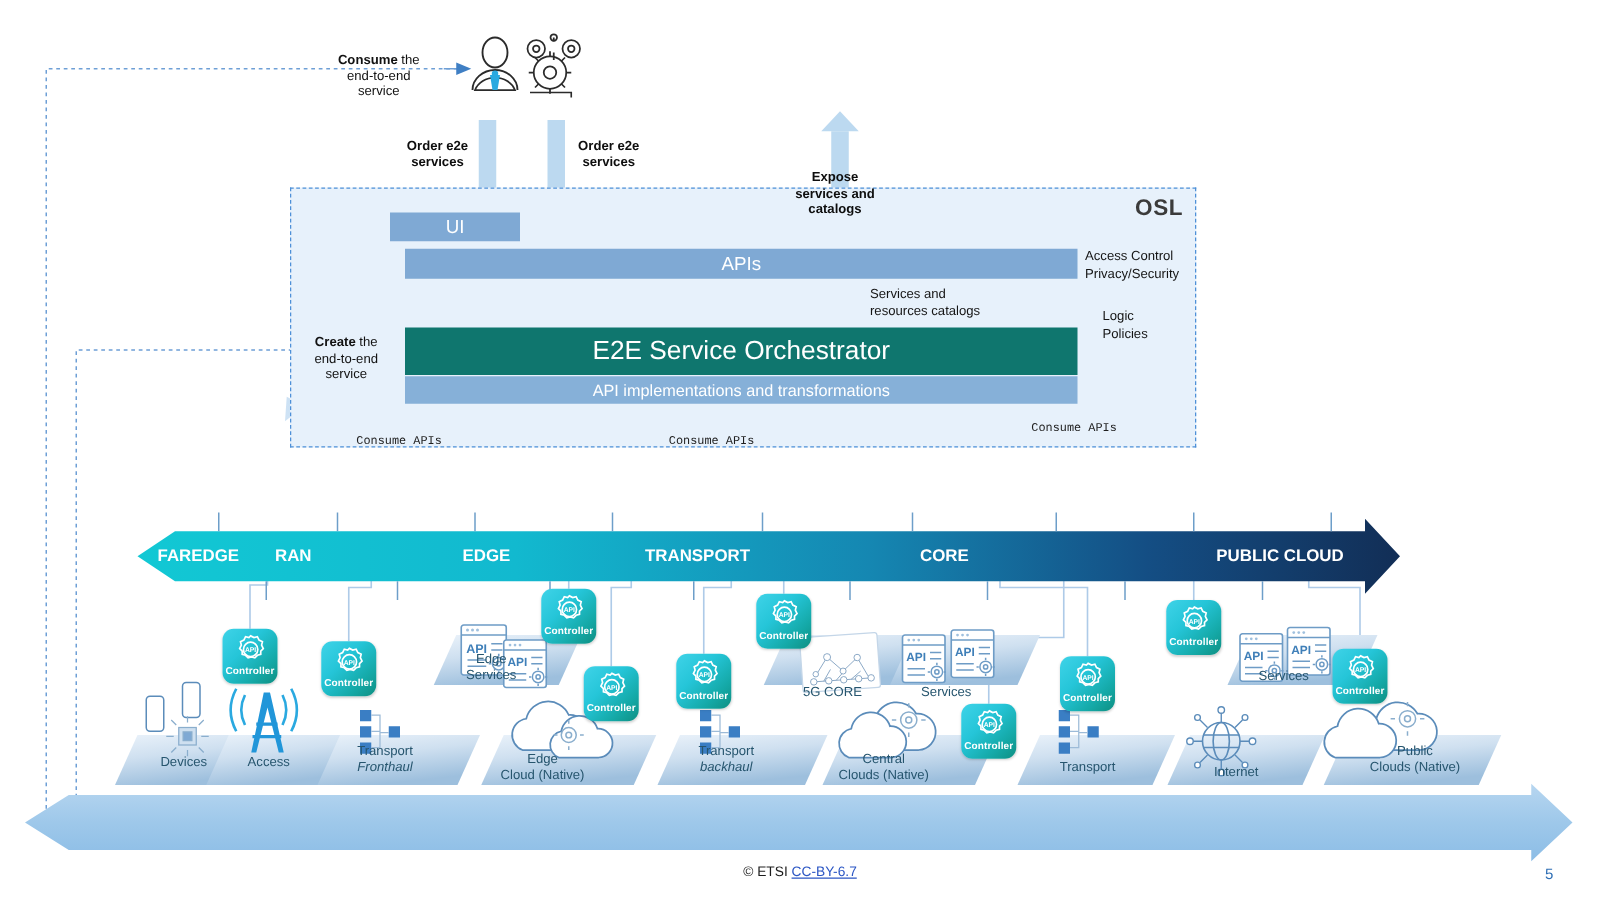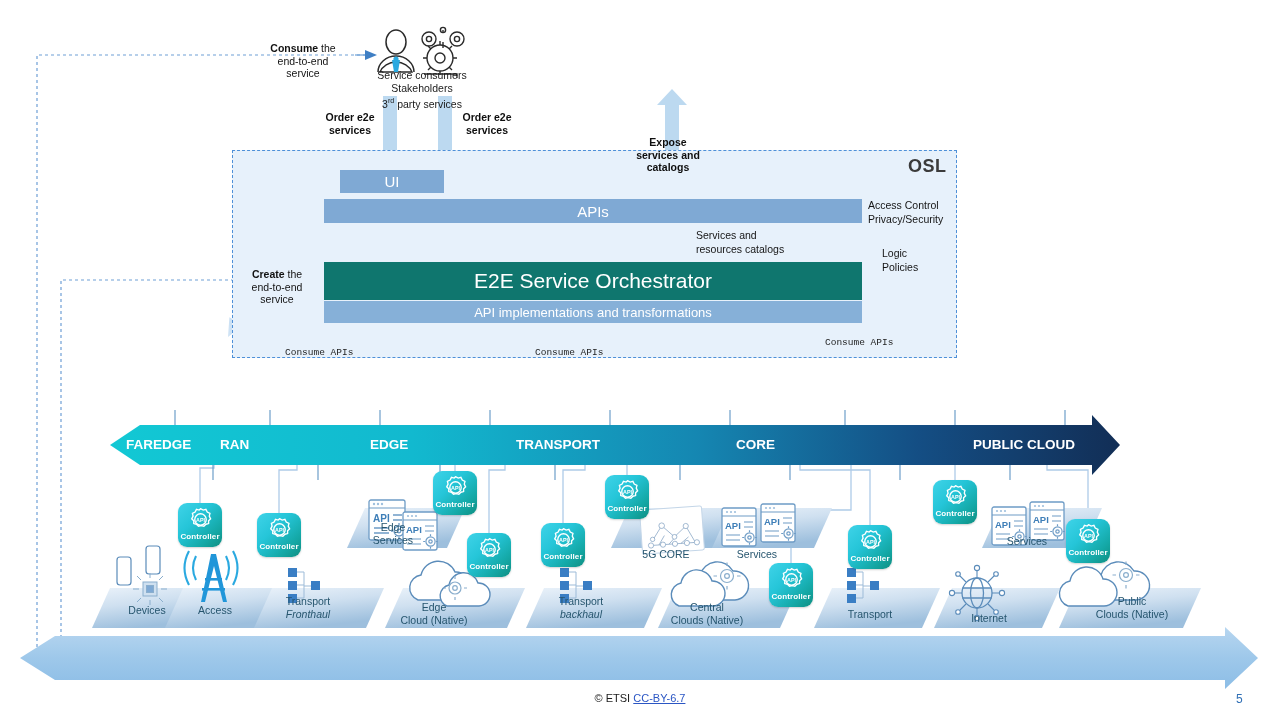--- a/index.html
+++ b/index.html
@@ -28,21 +28,21 @@
   
   #oslbox{
     left:232px;top:150px;width:725px;height:208px;
     background:#e7f1fb;border:1.4px dashed #4e90d8;box-sizing:border-box;
   }
   
   .bar{
     background:#7fa9d4;color:#ffffff;display:flex;align-items:center;
     justify-content:center;font-weight:normal;
   }
-  #ui-bar{left:340px;top:170px;width:104px;height:23px;font-size:15px;}
+  #ui-bar{left:312px;top:170px;width:104px;height:23px;font-size:15px;}
   #apis-bar{left:324px;top:199px;width:538px;height:24px;font-size:15px;}
   #orch-bar{left:324px;top:262px;width:538px;height:38px;font-size:21px;background:#0f766e;}
   #impl-bar{left:324px;top:301px;width:538px;height:22px;font-size:13px;background:#86b0d8;}
 
   
   .ctrl{
     width:44px;height:44px;border-radius:9px;
     background:linear-gradient(135deg,#3fd3e8 0%,#25c5d8 38%,#14a8a6 75%,#0f8f82 100%);
     box-shadow:0 1px 2px rgba(0,0,0,.18);
     display:flex;flex-direction:column;align-items:center;justify-content:flex-start;
@@ -500,27 +500,20 @@
     <div>end-to-end</div>
     <div>service</div>
   </div>
 
   <div class="abs lbl ctr" style="left:234px;top:268px;width:86px;">
     <div><b>Create</b><span> the</span></div>
     <div>end-to-end</div>
     <div>service</div>
   </div>
 
-  <div class="abs consumers-cap" style="left:358px;top:69px;width:128px;">
-    <div>Service consumers</div>
-    <div>Stakeholders</div>
-    <div>
-      <span>3</span><sup>rd</sup><span> party services</span>
-    </div>
-  </div>
 
   <div class="abs lbl-bold ctr" style="left:318px;top:111px;width:64px;">
     <div>Order e2e</div>
     <div>services</div>
   </div>
   <div class="abs lbl-bold ctr" style="left:455px;top:111px;width:64px;">
     <div>Order e2e</div>
     <div>services</div>
   </div>
 

